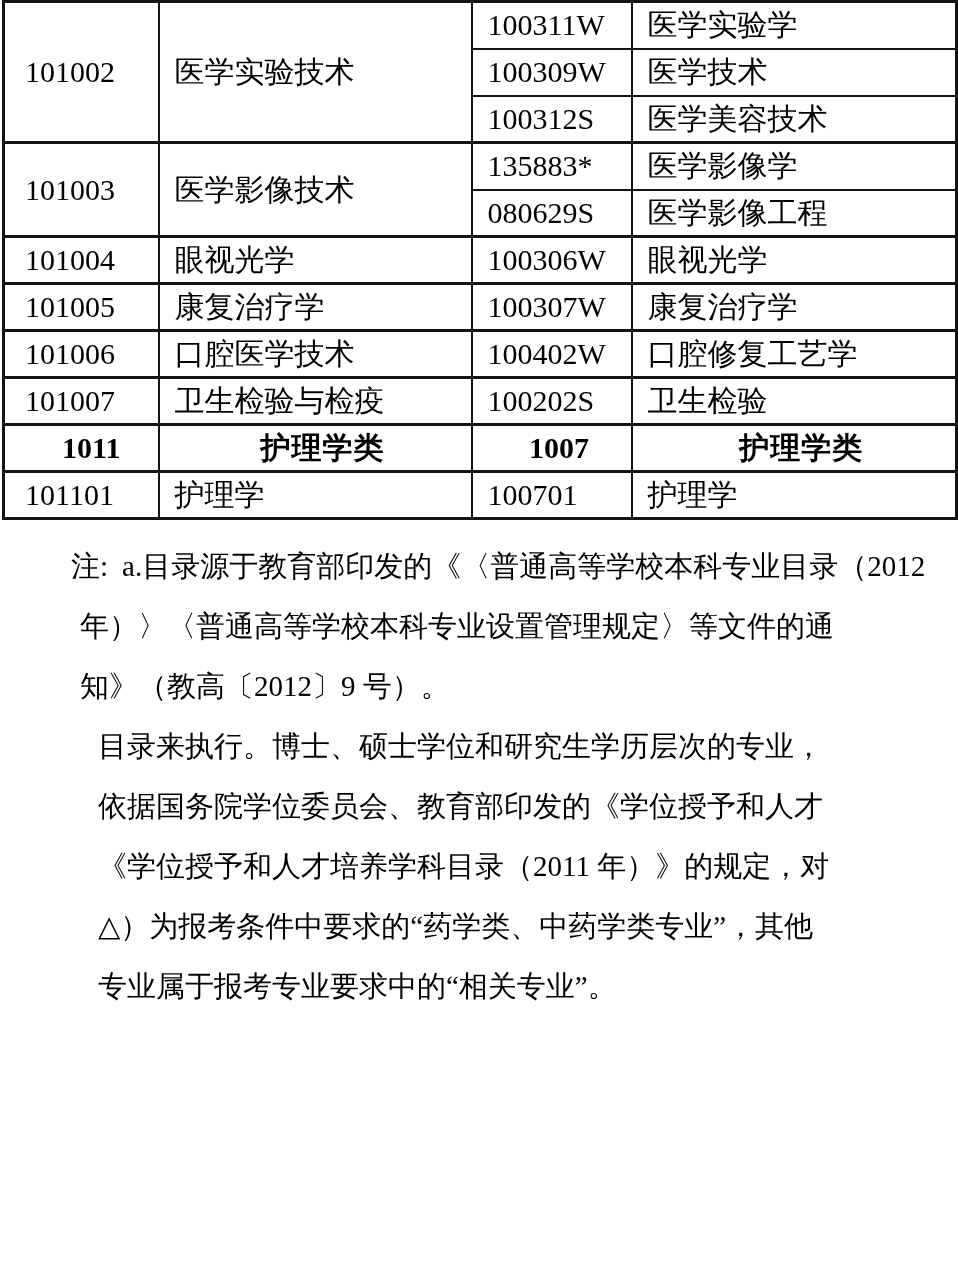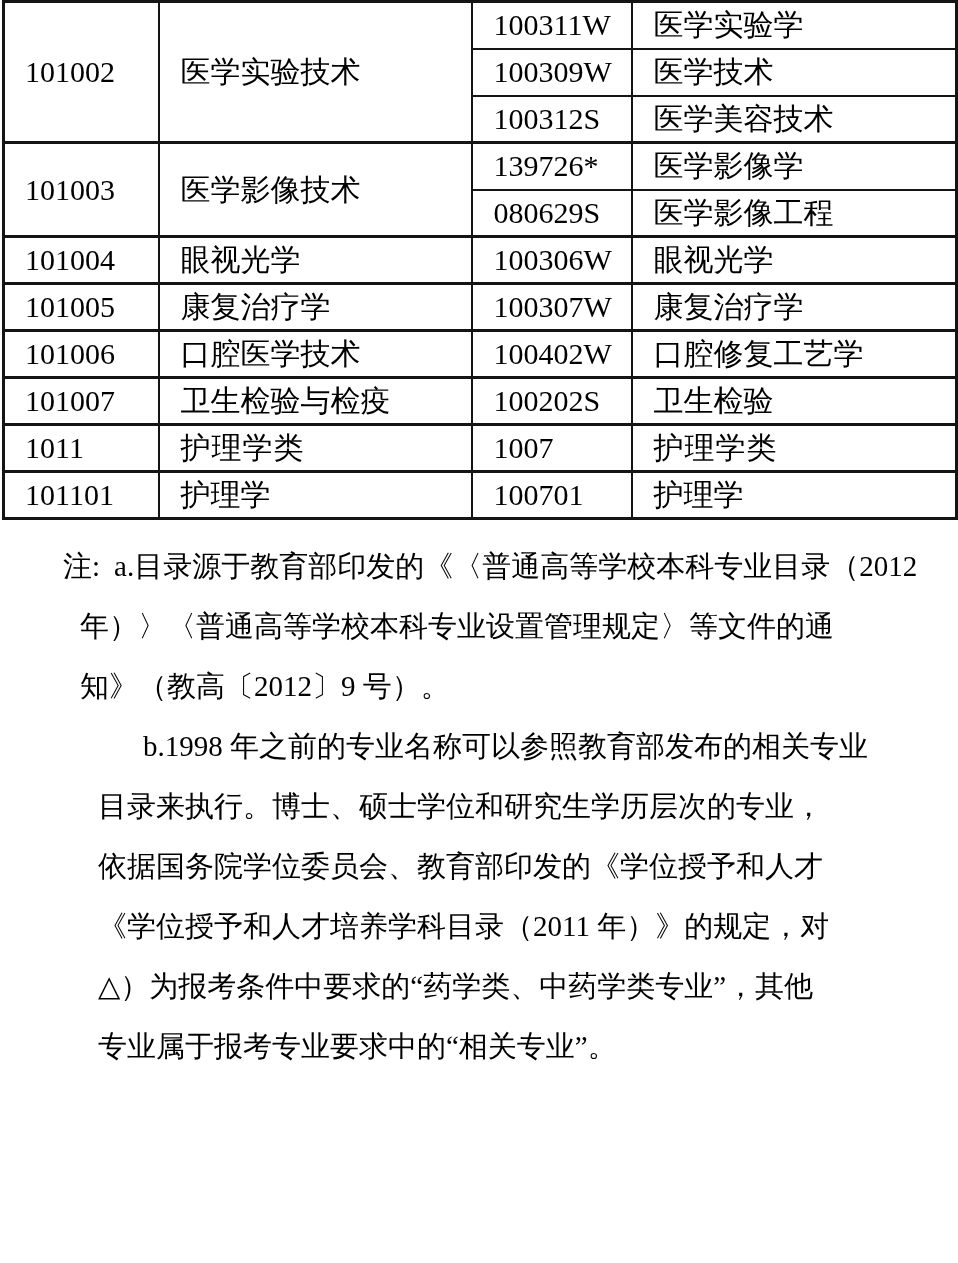--- a/index.html
+++ b/index.html
@@ -13,35 +13,35 @@
   
   table.majors {
     position:absolute; left:2px; top:0; width:953px;
     border-collapse:collapse; table-layout:fixed;
     border:3px solid #141414;
   }
   table.majors tr { height:47px; }
   table.majors td {
     border:2px solid #141414;
     font-size:30px; line-height:1;
-    padding-left:21px; vertical-align:middle;
+    padding-left:15px; vertical-align:middle;
     white-space:nowrap; overflow:hidden;
   }
   table.majors td.c1 { padding-left:20px; }
   tr.grp-start > td { border-top-width:3px; }
-  tr.bold-row td { font-weight:400; }
+  tr.bold-row td { font-weight:700;text-align:center; }
   tr.bold-row td.cname { font-family:"Liberation Sans","DejaVu Sans",sans-serif; letter-spacing:1px; }
 
   
   .notes { position:absolute; left:0; top:536px; width:958px; }
   .nline {
     height:60px; line-height:60px;
     font-size:29px; white-space:nowrap;
   }
-  .p-note  { padding-left:63px; }
+  .p-note  { padding-left:63px;margin-left:8px; }
   .p-acont { padding-left:80px; }
   .p-mark  { padding-left:143px; }
   .p-cont  { padding-left:98px; }
   .nlabel  { margin-right:14px; }
   .gap-after { margin-right:12px; }
 </style>
 </head>
 <body>
 
 <div class="page">
@@ -66,21 +66,21 @@
         <td class="cname">医学技术</td>
       </tr>
       <tr>
         <td class="c3">100312S</td>
         <td class="cname">医学美容技术</td>
       </tr>
 
       <tr class="grp-start">
         <td class="c1" rowspan="2">101003</td>
         <td class="cname" rowspan="2">医学影像技术</td>
-        <td class="c3">139726*</td>
+        <td class="c3">135883*</td>
         <td class="cname">医学影像学</td>
       </tr>
       <tr>
         <td class="c3">080629S</td>
         <td class="cname">医学影像工程</td>
       </tr>
 
       <tr class="grp-start">
         <td class="c1">101004</td>
         <td class="cname">眼视光学</td>
@@ -126,23 +126,20 @@
   </table>
 
   <div class="notes">
 
     <div class="nline p-note">
       <span class="nlabel">注:</span><span>a.</span><span>目录源于教育部印发的《〈普通高等学校本科专业目录（2012</span>
     </div>
     <div class="nline p-acont">年）〉〈普通高等学校本科专业设置管理规定〉等文件的通</div>
     <div class="nline p-acont">知》（教高〔2012〕9 号）。</div>
 
-    <div class="nline p-mark">
-      <span>b.</span><span>1998 年之前的专业名称可以参照教育部发布的相关专业</span>
-    </div>
     <div class="nline p-cont">目录来执行。博士、硕士学位和研究生学历层次的专业，</div>
     <div class="nline p-cont">依据国务院学位委员会、教育部印发的《学位授予和人才</div>
     <div class="nline p-cont">《学位授予和人才培养学科目录（2011 年）》的规定，对</div>
 
     <div class="nline p-cont">△）为报考条件中要求的“药学类、中药学类专业”，其他</div>
     <div class="nline p-cont">专业属于报考专业要求中的“相关专业”。</div>
   </div>
 
 </div>
 

